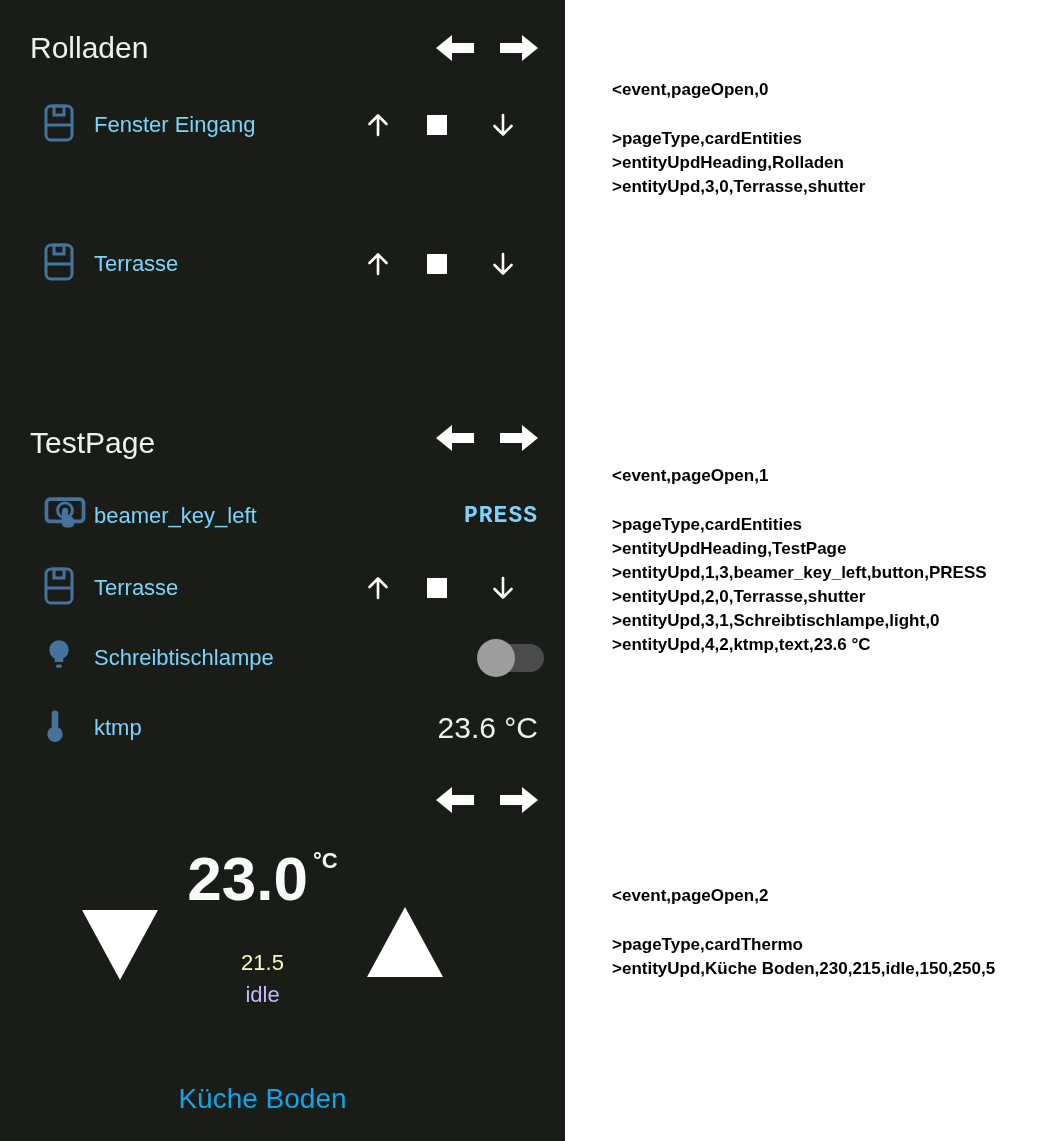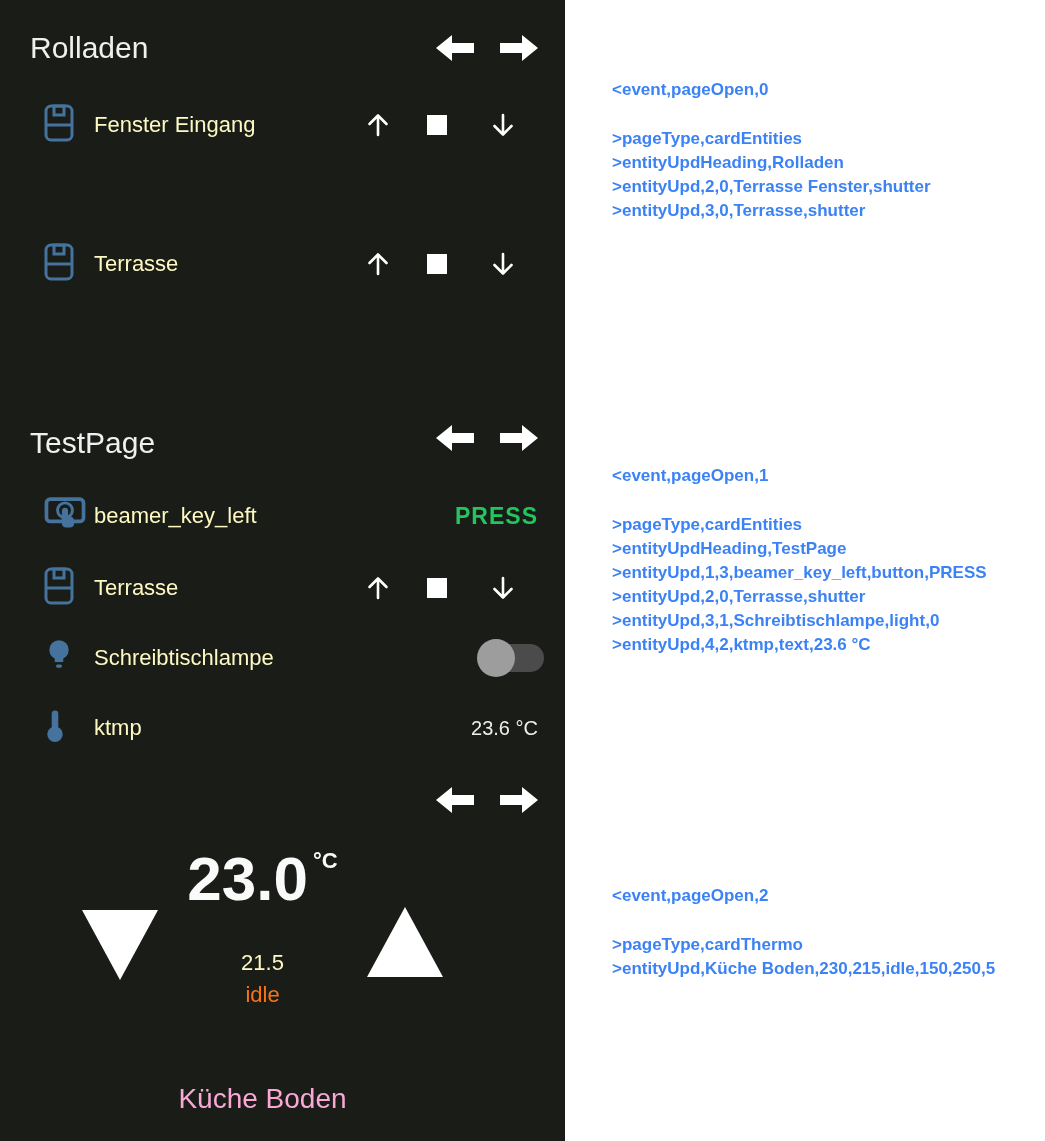--- a/index.html
+++ b/index.html
@@ -20,50 +20,50 @@
 
   .nav-arrows { position:absolute; right:27px; display:flex; gap:26px; }
   .p1-nav { top:33px; }
   .p2-nav { top:43px; }
   .p3-nav { top:25px; }
   .nav-arrows svg { display:block; }
 
   .row { position:absolute; left:30px; width:515px; height:70px; }
   .row .ent-icon { position:absolute; left:14px; top:50%; transform:translateY(-50%); }
   .row .ent-label { position:absolute; left:64px; top:50%; transform:translateY(-50%);
-                    font-size:22px; font-weight:400; color:#fef9c3; white-space:nowrap; }
+                    font-size:22px; font-weight:400; color:#7dd3fc; white-space:nowrap; }
 
   .ctl-up   { position:absolute; left:330px; top:50%; transform:translateY(-50%); width:36px; height:36px; }
   .ctl-stop { position:absolute; left:397px; top:50%; transform:translateY(-50%); width:20px; height:20px; background:#ffffff; }
   .ctl-down { position:absolute; left:455px; top:50%; transform:translateY(-50%); width:36px; height:36px; }
   .ctl-up svg, .ctl-down svg { display:block; }
 
   .press-btn { position:absolute; right:7px; top:50%; transform:translateY(-50%);
-               font-size:23px; font-weight:600; letter-spacing:1px; color:#22c55e; }
+               font-size:23px; font-weight:600; letter-spacing:1px; color:#7dd3fc;font-family:Liberation Mono, monospace; }
   .text-value { position:absolute; right:7px; top:50%; transform:translateY(-50%);
-                font-size:20px; color:#efefef; }
+                font-size:30px; color:#efefef; }
 
   .toggle { position:absolute; right:0px; top:50%; transform:translateY(-50%); width:68px; height:40px; }
   .toggle-track { position:absolute; right:1px; top:6px; width:62px; height:28px; border-radius:14px; background:#4b4b4b; }
   .toggle-knob  { position:absolute; left:0px; top:1px; width:38px; height:38px; border-radius:50%; background:#9d9d9d; }
 
   
   .thermo-center { position:absolute; left:0; width:525px; text-align:center; }
   .cur-temp { top:88px; font-size:62px; font-weight:700; color:#fafafa; line-height:62px; }
   .cur-temp .unit { font-size:22px; font-weight:700; position:relative; top:-32px; margin-left:5px; }
   .dest-temp { top:190px; font-size:22px; color:#fef9c3; }
-  .thermo-state { top:222px; font-size:22px; color:#f97316; }
-  .thermo-footer { top:323px; font-size:28px; color:#f9a8d4; }
+  .thermo-state { top:222px; font-size:22px; color:#c4b5fd; }
+  .thermo-footer { top:323px; font-size:28px; color:#0ea5e9; }
   .tri { position:absolute; }
   .tri-down { left:82px; top:150px; }
   .tri-up { left:367px; top:147px; }
 
   
   .proto { position:absolute; left:612px; width:430px; font-size:17px; font-weight:700;
-           color:#3b82f6; line-height:24px; white-space:nowrap; }
+           color:#000000; line-height:24px; white-space:nowrap; }
   .proto-1 { top:78px; }
   .proto-2 { top:464px; }
   .proto-3 { top:884px; }
   .proto .evt { margin-bottom:25px; }
 </style>
 </head>
 <body>
 
 <svg width="0" height="0" style="position:absolute">
   <defs>
@@ -247,21 +247,20 @@
       <div class="thermo-center dest-temp">21.5</div>
       <div class="thermo-center thermo-state">idle</div>
       <div class="thermo-center thermo-footer">Küche Boden</div>
     </div>
   </div>
 
   <div class="proto proto-1">
     <div class="evt">&lt;event,pageOpen,0</div>
     <div>&gt;pageType,cardEntities</div>
     <div>&gt;entityUpdHeading,Rolladen</div>
-    <div>&gt;entityUpd,2,0,Terrasse Fenster,shutter</div>
     <div>&gt;entityUpd,3,0,Terrasse,shutter</div>
   </div>
 
   <div class="proto proto-2">
     <div class="evt">&lt;event,pageOpen,1</div>
     <div>&gt;pageType,cardEntities</div>
     <div>&gt;entityUpdHeading,TestPage</div>
     <div>&gt;entityUpd,1,3,beamer_key_left,button,PRESS</div>
     <div>&gt;entityUpd,2,0,Terrasse,shutter</div>
     <div>&gt;entityUpd,3,1,Schreibtischlampe,light,0</div>

